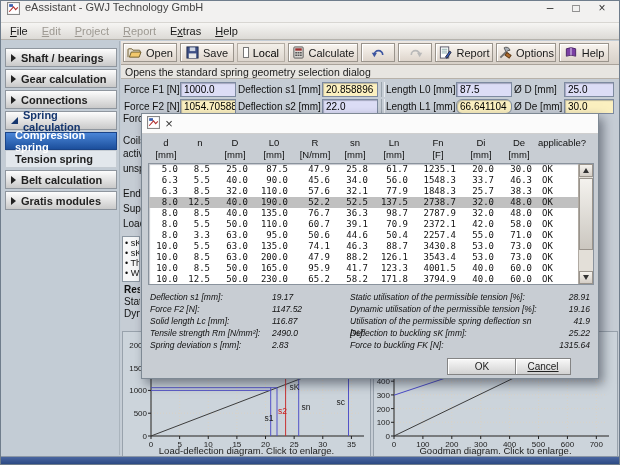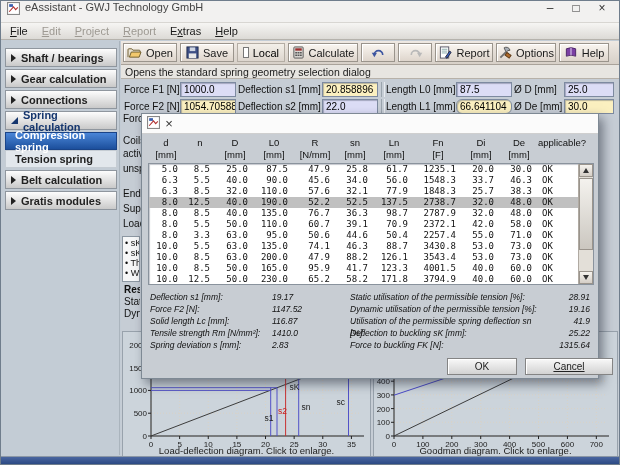--- a/index.html
+++ b/index.html
@@ -101,21 +101,21 @@
   .srow .lv{width:78px;}
   .srow .rl{width:198px;}
   .srow .rv{flex:1;text-align:right;padding-right:4px;}
   .dlg-footer{position:absolute;left:0;top:241px;width:100%;height:22px;display:flex;align-items:center;}
   .dlg-footer .cb-wrap{display:flex;align-items:center;gap:5px;margin-left:10px;}
   .dlg-footer .cb-label{font-size:9.5px;color:#111;}
   .dlg-btn{position:absolute;height:17px;border:1px solid #808archi8a;border:1px solid #848484;
     background:linear-gradient(#f8f8f8,#d2d2d2);box-shadow:inset 1px 1px 0 #fff;
     font-size:10px;color:#222;text-align:center;line-height:15px;font-family:"Liberation Sans",sans-serif;}
   #okBtn{left:305px;width:70px;}
-  #cancelBtn{left:383px;width:88px;text-decoration:underline;}
+  #cancelBtn{left:373px;width:56px;text-decoration:underline;}
 </style>
 </head>
 <body>
 
 <div class="screen">
   <div class="titlebar">
     <span id="appIcon"><svg width="13" height="13" viewBox="0 0 12 12">
           <rect x="0.5" y="0.5" width="11" height="11" fill="#fff" stroke="#888"></rect>
           <rect x="2" y="2" width="3.5" height="2.5" fill="#3a5fae"></rect>
           <path d="M2 9 L6 4.5 L8 7 L10 5" stroke="#b03030" fill="none"></path>
@@ -640,21 +640,21 @@
           <span class="rv">19.16</span>
         </div>
         <div class="srow">
           <span class="ll">Solid length Lc [mm]:</span>
           <span class="lv">116.87</span>
           <span class="rl">Utilisation of the  permissible spring deflection sn [%]:</span>
           <span class="rv">41.9</span>
         </div>
         <div class="srow">
           <span class="ll">Tensile strength Rm [N/mm²]:</span>
-          <span class="lv">1410.0</span>
+          <span class="lv">2490.0</span>
           <span class="rl">Deflection to buckling sK [mm]:</span>
           <span class="rv">25.22</span>
         </div>
         <div class="srow">
           <span class="ll">Spring deviation s [mm]:</span>
           <span class="lv">2.83</span>
           <span class="rl">Force to buckling FK [N]:</span>
           <span class="rv">1315.64</span>
         </div>
       </div>

